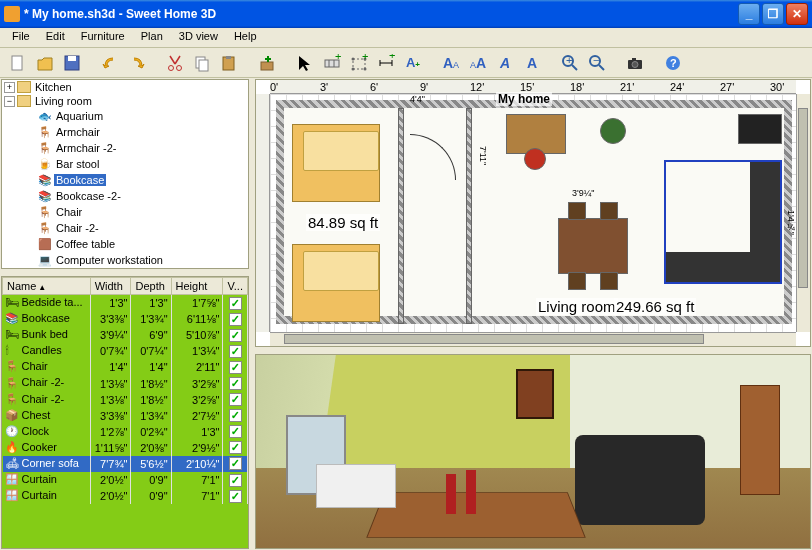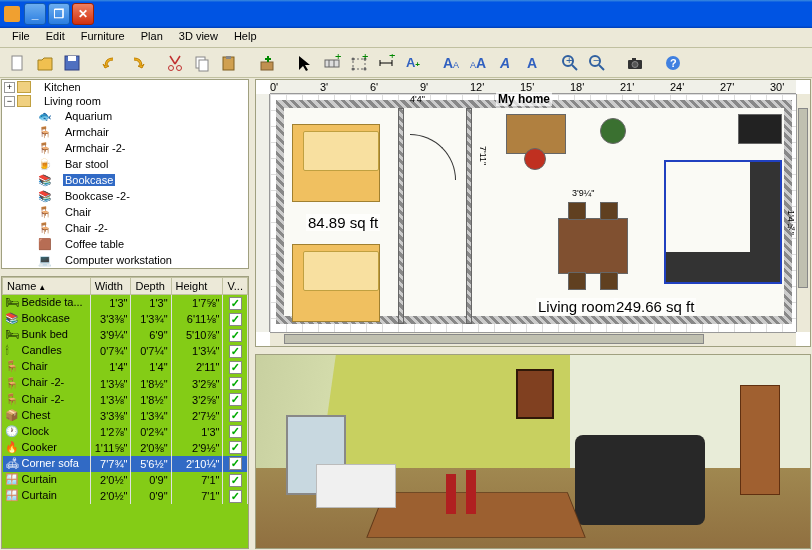--- a/index.html
+++ b/index.html
@@ -17,21 +17,21 @@
 .tool-sep { width: 8px; }
 .main { display: flex; height: 472px; }
 .left-panel { width: 254px; display: flex; flex-direction: column; border-right: 4px solid #ece9d8; }
 .tree { background: white; flex: 0 0 190px; overflow: auto; border: 1px solid #a0a080; margin: 1px; }
 .tree-node { padding: 1px 2px; display: flex; align-items: center; gap: 2px; }
 .tree-node.root { font-weight: normal; }
 .tree-node.child { padding-left: 36px; }
 .tree-expand { width: 11px; height: 11px; border: 1px solid #999; display: inline-flex; align-items: center; justify-content: center; font-size: 9px; line-height: 1; background: white; }
 .tree-folder { width: 14px; height: 12px; background: #f0d080; border: 1px solid #c0a040;}
 .tree-item-icon { width: 14px; height: 14px; display: inline-flex; align-items: center; justify-content: center; }
-.tree-label { padding: 0 2px; margin-left: 9px; }
+.tree-label { padding: 0 2px; }
 .tree-label.selected { background: #316ac5; color: white; }
 .divider-h { height: 5px; background: #ece9d8; cursor: ns-resize; }
 .table-wrap { flex: 1; background: #84cc16; border: 1px solid #a0a080; margin: 1px; overflow: auto; position: relative; }
 table { border-collapse: collapse; width: 100%; }
 th { background: #ece9d8; border: 1px solid #c0c0a0; padding: 2px 4px; text-align: left; font-weight: normal; position: sticky; top: 0; cursor: pointer; }
 td { border-right: 1px solid #e0e0e0; padding: 1px 3px; white-space: nowrap; }
 tr.selected td { background: #316ac5; color: white; }
 .cell-icon { width: 14px; height: 14px; display: inline-block; vertical-align: middle; margin-right: 2px; }
 .check { color: #0a0; font-weight: bold; text-align: center; display: block; border: 1px solid #888; width: 13px; height: 13px; line-height: 11px; margin: 0 auto; background: white; }
 .right-panel { flex: 1; display: flex; flex-direction: column; }
@@ -48,20 +48,21 @@
 .scroll-v { position: absolute; top: 14px; right: 0; bottom: 14px; width: 14px; background: #ece9d8; border-left: 1px solid #999; }
 .scroll-thumb { background: #c0c0b0; border: 1px solid #888; position: absolute; }
 .view3d { flex: 1; background: linear-gradient(180deg, #e8f0e0 0%, #d0d890 35%, #b0a060 100%); border: 1px solid #a0a080; margin: 1px; position: relative; overflow: hidden; }
 .sort-arrow { font-size: 8px; margin-left: 2px; }
 </style>
 </head>
 <body>
 
 <div class="titlebar">
   <div class="titlebar-icon"></div>
+  <div class="titlebar-text">* My home.sh3d - Sweet Home 3D</div>
   <div class="win-buttons">
     <div class="win-btn">_</div>
     <div class="win-btn">❐</div>
     <div class="win-btn close">✕</div>
   </div>
 </div>
 
 <div class="menubar">
   <div class="menu-item">File</div>
   <div class="menu-item">Edit</div>

